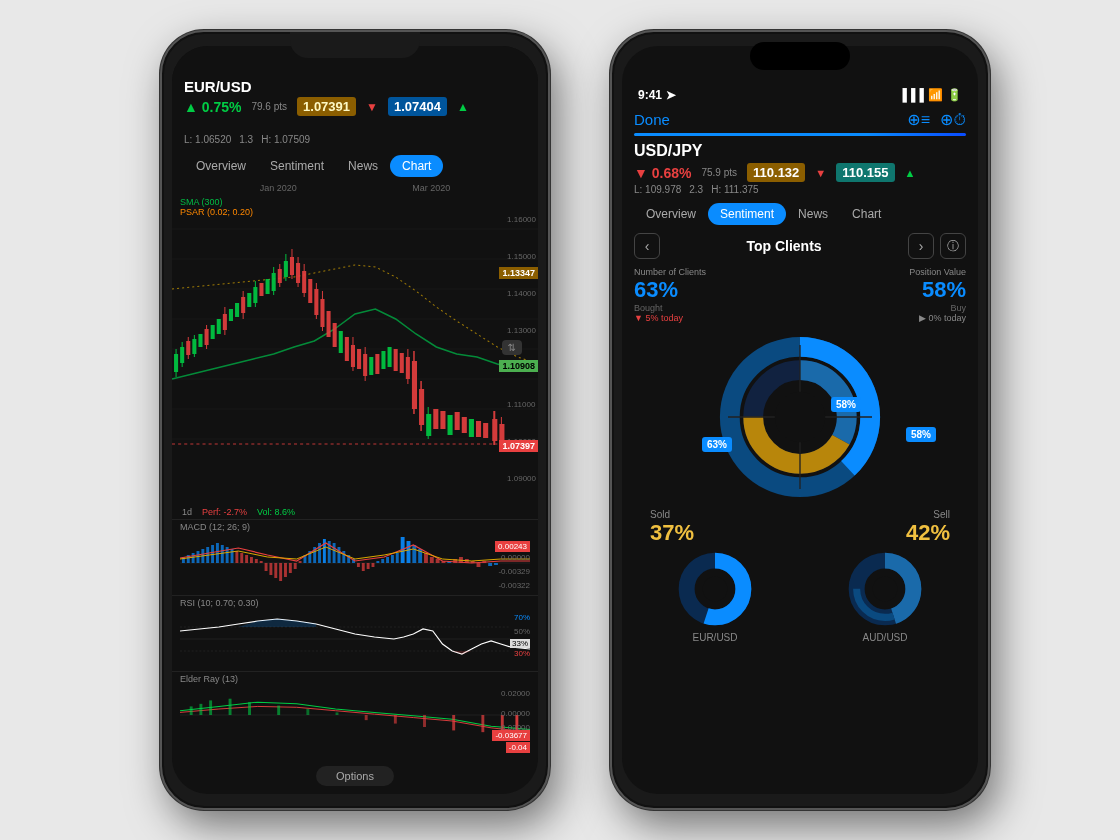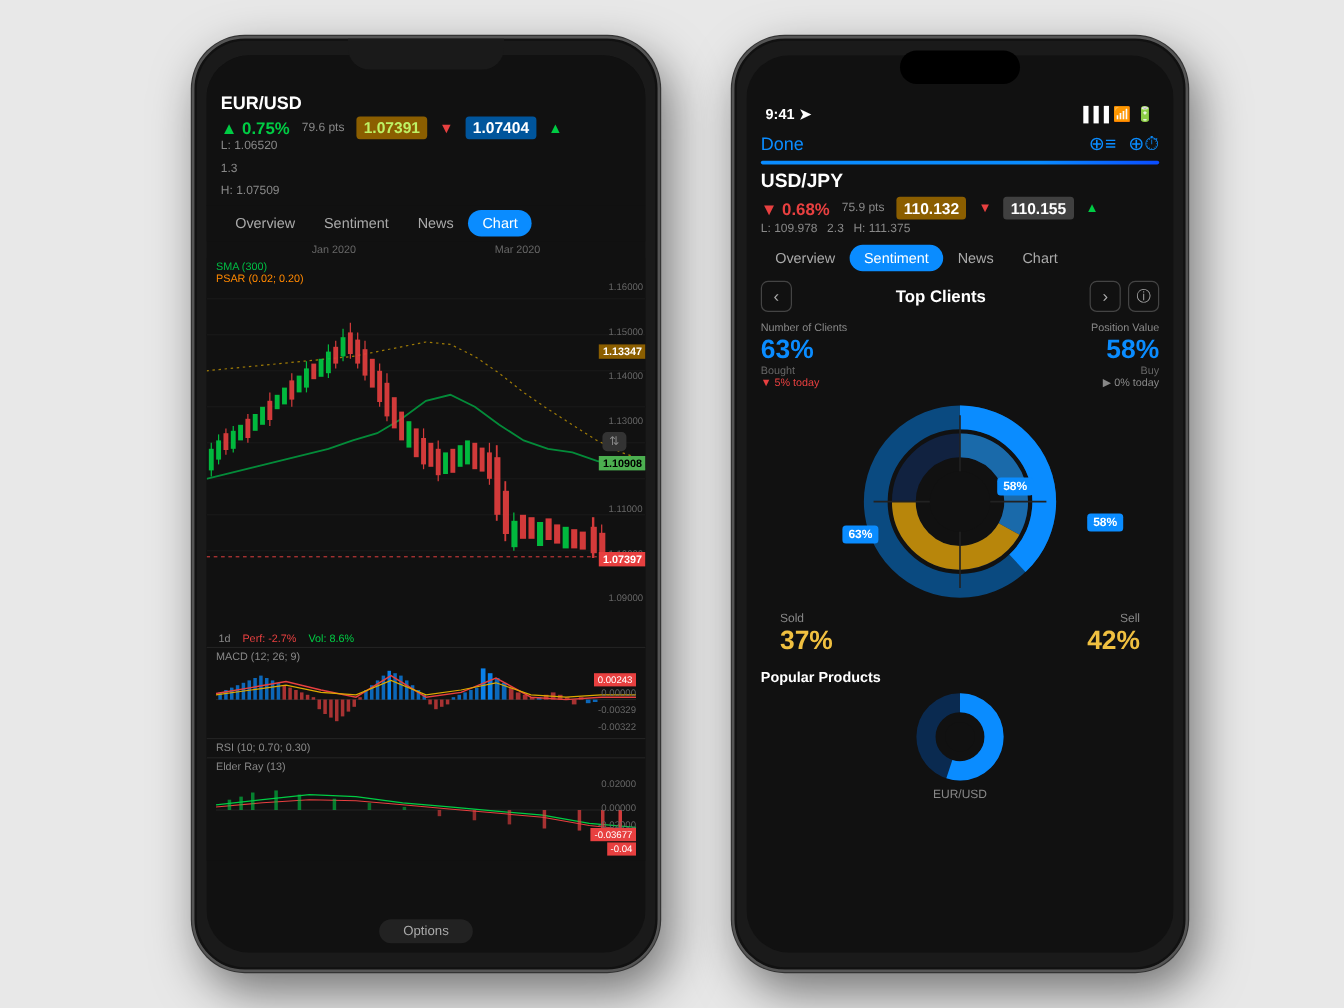--- a/index.html
+++ b/index.html
@@ -70,25 +70,25 @@
     }
 
     .p1-header {
       padding: 32px 12px 6px 12px;
       background: #111;
     }
     .p1-ticker { font-size: 15px; font-weight: 600; color: #fff; }
     .p1-row1 { display: flex; align-items: center; gap: 10px; margin-top: 2px; }
     .p1-change-up { color: #00cc44; font-size: 14px; font-weight: 700; }
     .p1-pts { color: #888; font-size: 10px; }
-    .p1-price-box { background: #8B5E00; padding: 2px 6px; border-radius: 3px; font-size: 13px; color: #bef264; font-weight: 600; }
+    .p1-price-box { background: #8B5E00; padding: 2px 6px; border-radius: 3px; font-size: 13px; color: #fef9c3; font-weight: 600; }
     .p1-arrow-down { color: #e84040; font-size: 12px; }
     .p1-arrow-up { color: #00cc44; font-size: 12px; }
     .p1-price-box2 { background: #00559c; padding: 2px 6px; border-radius: 3px; font-size: 13px; color: #fff; font-weight: 600; }
-    .p1-row2 { display: flex; gap: 8px; font-size: 10px; color: #888; margin-top: 0; flex-direction: column; }
+    .p1-row2 { display: flex; gap: 8px; font-size: 10px; color: #888; margin-top: 18px; }
     .p1-row2 span { color: #888; }
 
     .p1-tabs {
       display: flex; gap: 0; padding: 4px 12px;
       background: #111;
     }
     .p1-tab {
       padding: 4px 12px; font-size: 12px; color: #aaa; cursor: pointer;
       border-radius: 14px;
     }
@@ -196,21 +196,21 @@
     }
 
     .p2-header {
       padding: 6px 12px 4px 12px;
     }
     .p2-ticker { font-size: 16px; font-weight: 700; color: #fff; }
     .p2-row1 { display: flex; align-items: center; gap: 10px; margin-top: 3px; }
     .p2-change-down { color: #e84040; font-size: 14px; font-weight: 700; }
     .p2-pts { color: #888; font-size: 10px; }
     .p2-price-box-gold { background: #8B5E00; padding: 2px 6px; border-radius: 3px; font-size: 13px; color: #fff; font-weight: 600; }
-    .p2-price-box-blue { background: #404040; padding: 2px 6px; border-radius: 3px; font-size: 13px; color: #fff; font-weight: 600; }
+    .p2-price-box-blue { background: #0f766e; padding: 2px 6px; border-radius: 3px; font-size: 13px; color: #fff; font-weight: 600; }
     .p2-row2 { display: flex; gap: 8px; font-size: 10px; color: #888; margin-top: 2px; }
 
     .p2-tabs {
       display: flex; gap: 0; padding: 4px 12px;
     }
     .p2-tab {
       padding: 4px 12px; font-size: 12px; color: #aaa; cursor: pointer;
       border-radius: 14px;
     }
     .p2-tab.active { background: #0a8cff; color: #fff; }
@@ -593,20 +593,38 @@
             
             <div style="position:absolute;right:0;top:8px;background:#e84040;color:#fff;font-size:8px;padding:1px 3px;">0.00243</div>
             <div style="position:absolute;right:0;top:20px;color:#666;font-size:8px;">0.00000</div>
             <div style="position:absolute;right:0;top:34px;color:#666;font-size:8px;">-0.00329</div>
             <div style="position:absolute;right:0;top:48px;color:#666;font-size:8px;">-0.00322</div>
           </div>
         </div>
 
         <div class="p1-indicator">
           <div class="ind-title">RSI (10; 0.70; 0.30)</div>
+          <div class="p1-indicator-chart" style="position:relative;height:60px;">
+            <svg class="ind-svg" viewBox="0 0 360 60" preserveAspectRatio="none">
+
+              <line x1="0" y1="18" x2="340" y2="18" stroke="#333" stroke-width="0.5" stroke-dasharray="2,2"></line>
+              <line x1="0" y1="30" x2="340" y2="30" stroke="#333" stroke-width="0.5"></line>
+              <line x1="0" y1="42" x2="340" y2="42" stroke="#333" stroke-width="0.5" stroke-dasharray="2,2"></line>
+
+              <polyline points="0,22 20,20 40,18 60,15 80,12 100,10 120,12 140,15 160,20 180,25 200,28 220,30 230,28 240,25 250,20 260,22 270,35 280,42 290,45 300,40 310,35 320,32 330,35 340,38 360,40" fill="none" stroke="#fff" stroke-width="1.2"></polyline>
+
+              <polygon points="60,18 80,12 100,10 120,12 140,15 140,18 120,18 100,18 80,18 60,18" fill="#0a8cff" opacity="0.2"></polygon>
+
+              <polygon points="270,42 280,42 290,45 300,42 310,42 320,42 330,42 310,42 270,42" fill="#e84040" opacity="0.2"></polygon>
+            </svg>
+            <div style="position:absolute;right:0;top:4px;color:#0a8cff;font-size:8px;">70%</div>
+            <div style="position:absolute;right:0;top:18px;color:#666;font-size:8px;">50%</div>
+            <div style="position:absolute;right:0;top:30px;background:#ddd;color:#000;font-size:8px;padding:0 2px;">33%</div>
+            <div style="position:absolute;right:0;top:40px;color:#e84040;font-size:8px;">30%</div>
+          </div>
         </div>
 
         <div class="p1-indicator" style="flex:1;">
           <div class="ind-title">Elder Ray (13)</div>
           <div class="p1-indicator-chart" style="position:relative;height:70px;">
             <svg class="ind-svg" viewBox="0 0 360 70" preserveAspectRatio="none">
               <line x1="0" y1="35" x2="340" y2="35" stroke="#333" stroke-width="0.5"></line>
 
               <polyline points="0,30 40,25 80,20 120,22 160,28 200,32 240,36 280,40 320,48 360,52" fill="none" stroke="#00cc44" stroke-width="1.2"></polyline>
               <polyline points="0,32 40,28 80,25 120,26 160,30 200,34 240,38 280,42 320,50 360,55" fill="none" stroke="#e84040" stroke-width="1"></polyline>
@@ -746,32 +764,40 @@
               <div class="p2-sold-label">Sold</div>
               <div class="p2-sold-pct">37%</div>
             </div>
             <div style="text-align:right;">
               <div class="p2-sell-label">Sell</div>
               <div class="p2-sell-pct">42%</div>
             </div>
           </div>
         </div>
 
-        <div class="p2-popular-title">Popular Products</div>
         <div class="p2-popular-row">
 
 
           <div class="p2-popular-item">
             <svg width="78" height="78" viewBox="-5 -5 88 88">
               <circle cx="39" cy="39" r="32" fill="none" stroke="#0a2a50" stroke-width="18"></circle>
               <circle cx="39" cy="39" r="32" fill="none" stroke="#0a8cff" stroke-width="18" stroke-dasharray="160.9 201.1" stroke-dashoffset="50.3" transform="rotate(-90 39 39)"></circle>
               <circle cx="39" cy="39" r="14" fill="#111"></circle>
             </svg>
             <div class="p2-popular-label">EUR/USD</div>
           </div>
 
+          <div class="p2-popular-item">
+            <svg width="78" height="78" viewBox="-5 -5 88 88">
+              <circle cx="39" cy="39" r="32" fill="none" stroke="#0a2a50" stroke-width="18"></circle>
+              <circle cx="39" cy="39" r="32" fill="none" stroke="#1a6aaa" stroke-width="18" stroke-dasharray="140.8 201.1" stroke-dashoffset="50.3" transform="rotate(-90 39 39)"></circle>
+              <circle cx="39" cy="39" r="32" fill="none" stroke="#0a4a80" stroke-width="8" stroke-dasharray="60.3 201.1" stroke-dashoffset="-90.5" transform="rotate(-90 39 39)"></circle>
+              <circle cx="39" cy="39" r="14" fill="#111"></circle>
+            </svg>
+            <div class="p2-popular-label">AUD/USD</div>
+          </div>
         </div>
 
       </div>
     </div>
   </div>
 
 </div>
 
 </body></html>

